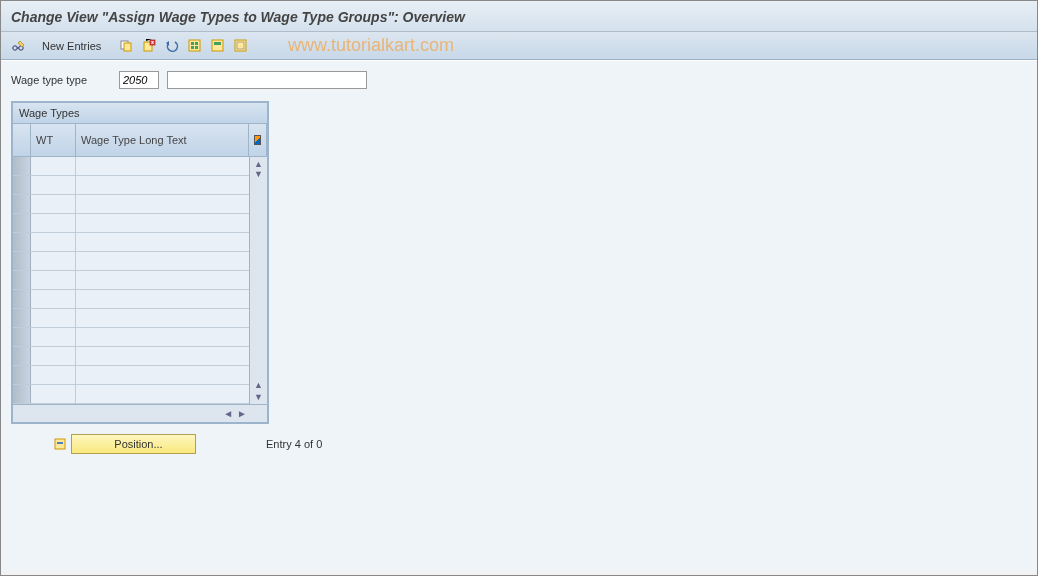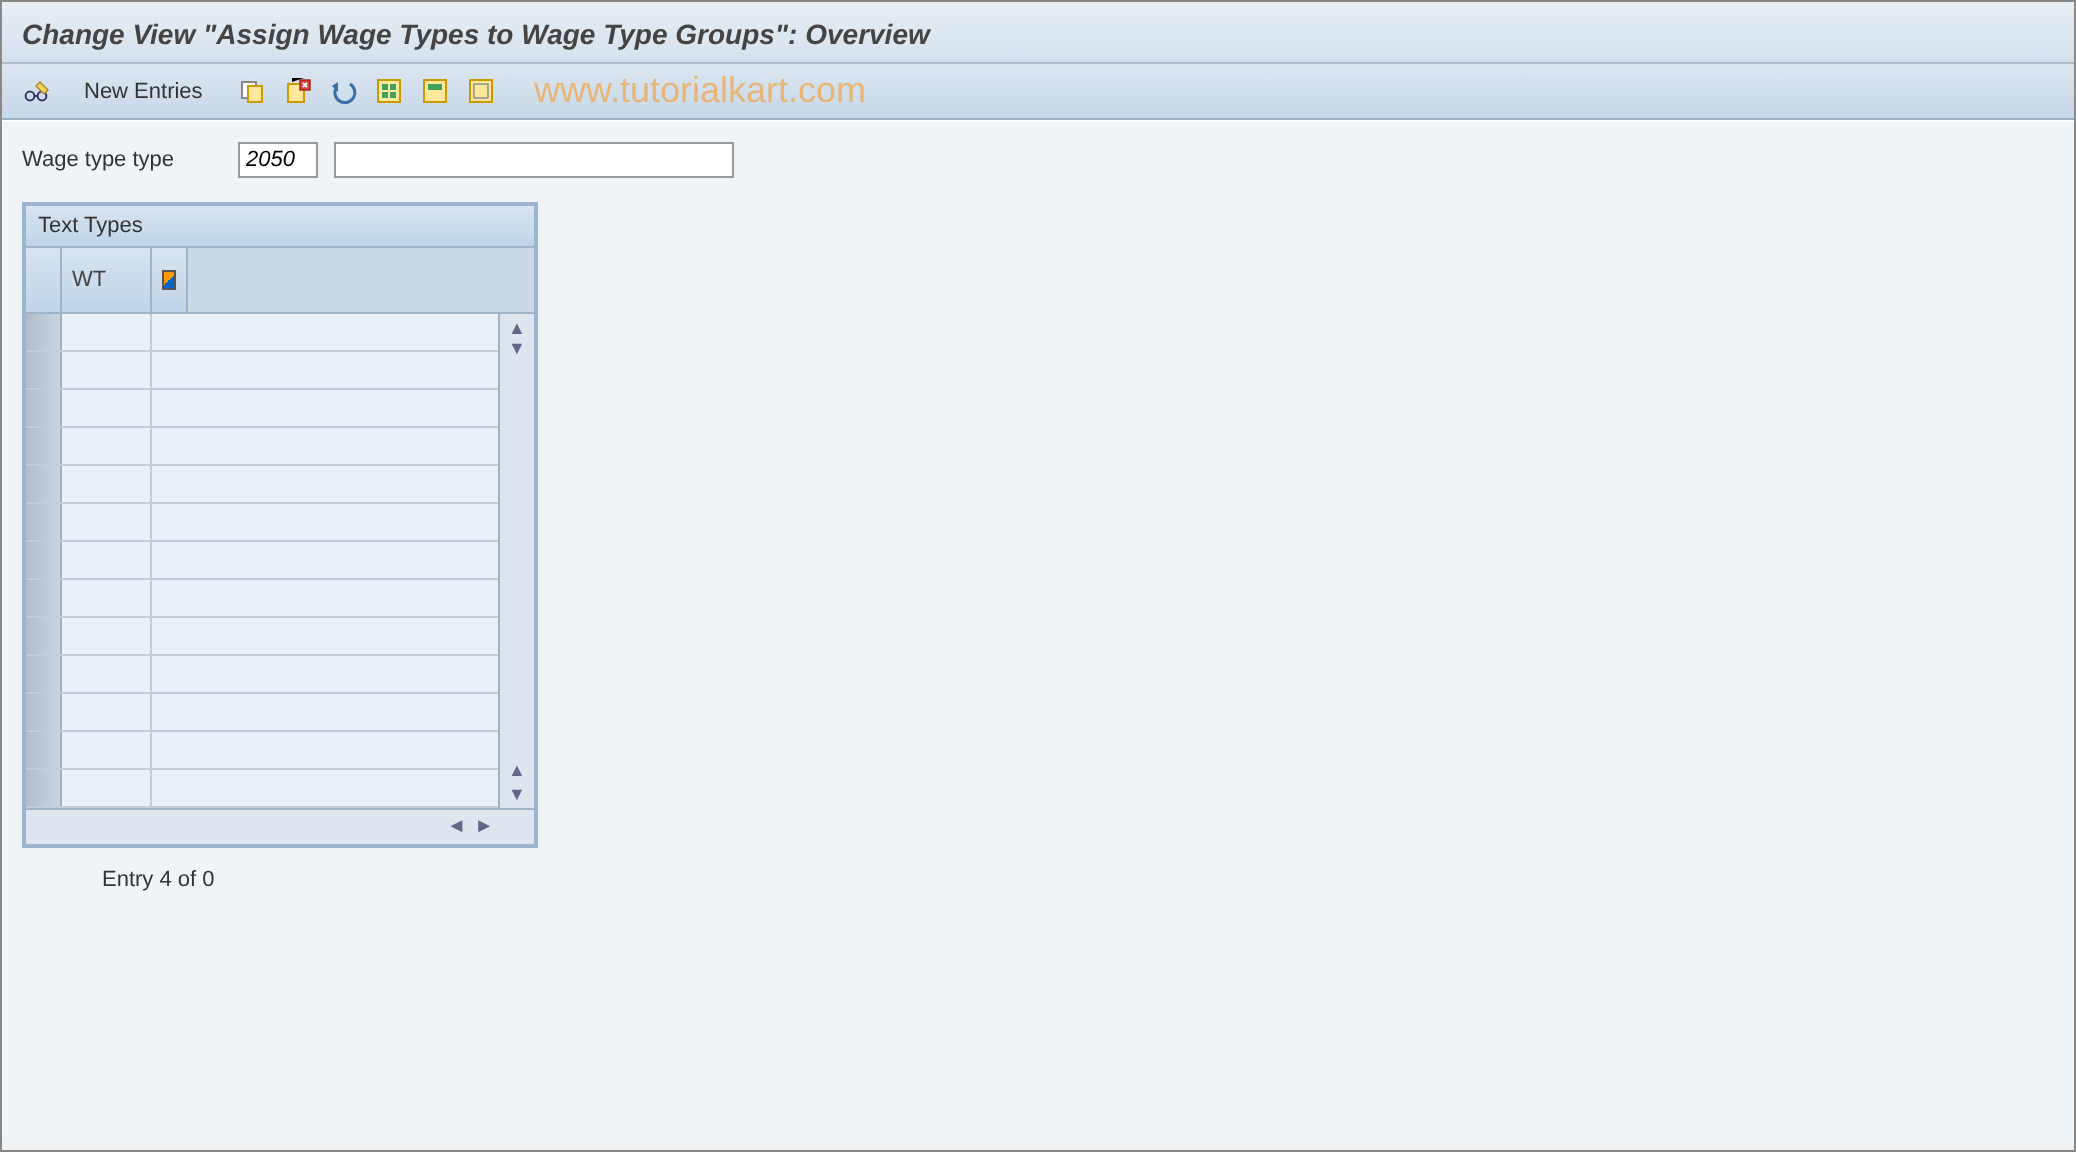--- a/index.html
+++ b/index.html
@@ -48,21 +48,21 @@
       font-size: 11px;
       color: #333;
       padding: 2px 8px;
       margin-left: 2px;
       margin-right: 4px;
       display: flex;
       align-items: center;
     }
     .watermark {
       position: absolute;
-      left: 266px;
+      left: 287px;
       top: 3px;
       font-size: 18px;
       color: rgba(255,140,0,0.5);
       font-family: Arial;
       pointer-events: none;
     }
     .content-area {
       background: #eef4f8;
       height: calc(100% - 63px);
       padding: 10px;
@@ -256,24 +256,25 @@
 </div>
 
 <div class="content-area">
   <div class="field-row">
     <span class="field-label">Wage type type</span>
     <input class="field-input code" value="2050" style="">
     <input class="field-input desc" value="" style="">
   </div>
 
   <div class="grid-panel">
-    <div class="grid-title">Text Types</div>
+    <div class="grid-title">Wage Types</div>
     <div class="grid-header-row">
       <div class="grid-header-cell sel"></div>
       <div class="grid-header-cell wt">WT</div>
+      <div class="grid-header-cell long">Wage Type Long Text</div>
       <div class="grid-header-cell cfg">
         <div class="cfg-icon-inner"></div>
       </div>
     </div>
     <div class="grid-body">
       <div class="grid-rows">
         <div class="grid-row">
             <div class="grid-cell-sel"></div>
             <div class="grid-cell-wt"></div>
             <div class="grid-cell-long"></div>
@@ -350,15 +351,24 @@
         </div>
       </div>
     </div>
     <div class="grid-hscroll">
       <span class="scroll-arrow">◄</span>
       <span class="scroll-arrow">►</span>
     </div>
   </div>
 
   <div class="footer-row">
+    <button class="position-btn">
+      <span class="position-icon">
+        <svg width="14" height="14" viewBox="0 0 14 14">
+          <rect x="1" y="2" width="10" height="10" fill="#ffe89a" stroke="#cc9900" stroke-width="1"></rect>
+          <rect x="3" y="5" width="6" height="2" fill="#5080c0"></rect>
+        </svg>
+      </span>
+      <span>Position...</span>
+    </button>
     <span class="entry-status">Entry 4 of 0</span>
   </div>
 </div>
 
 </body></html>

